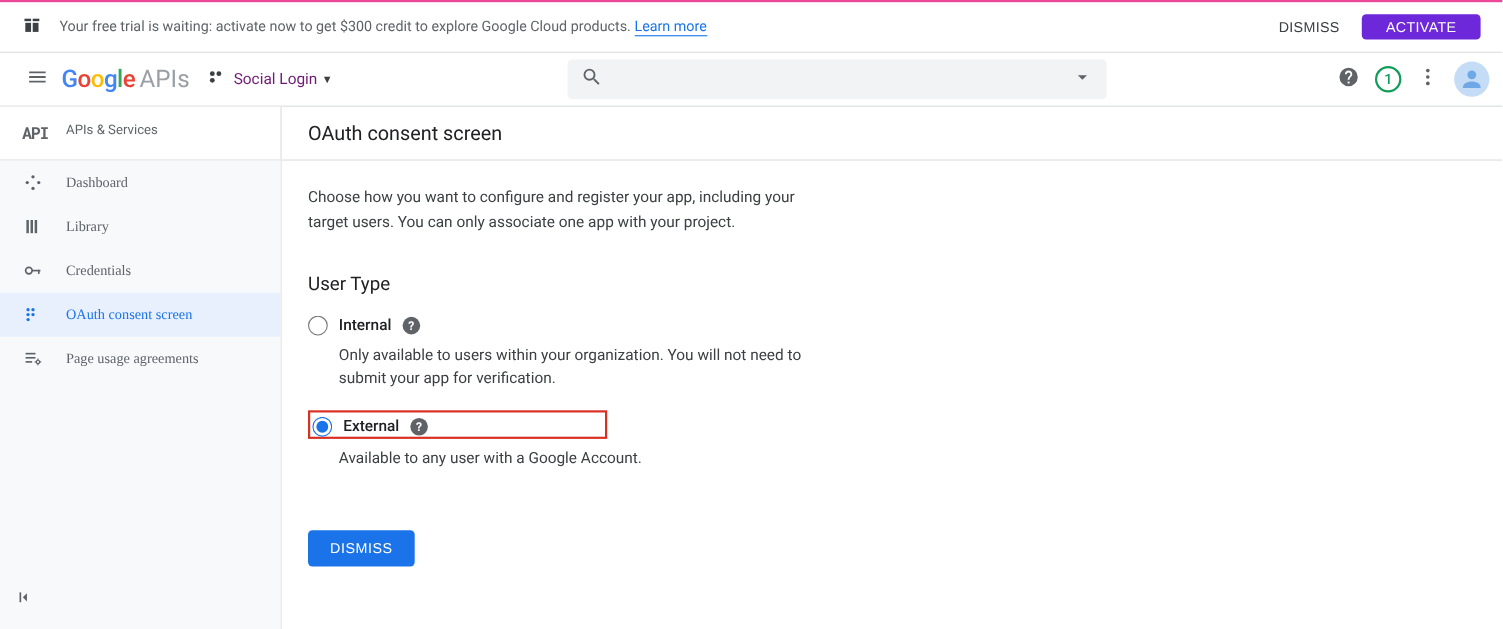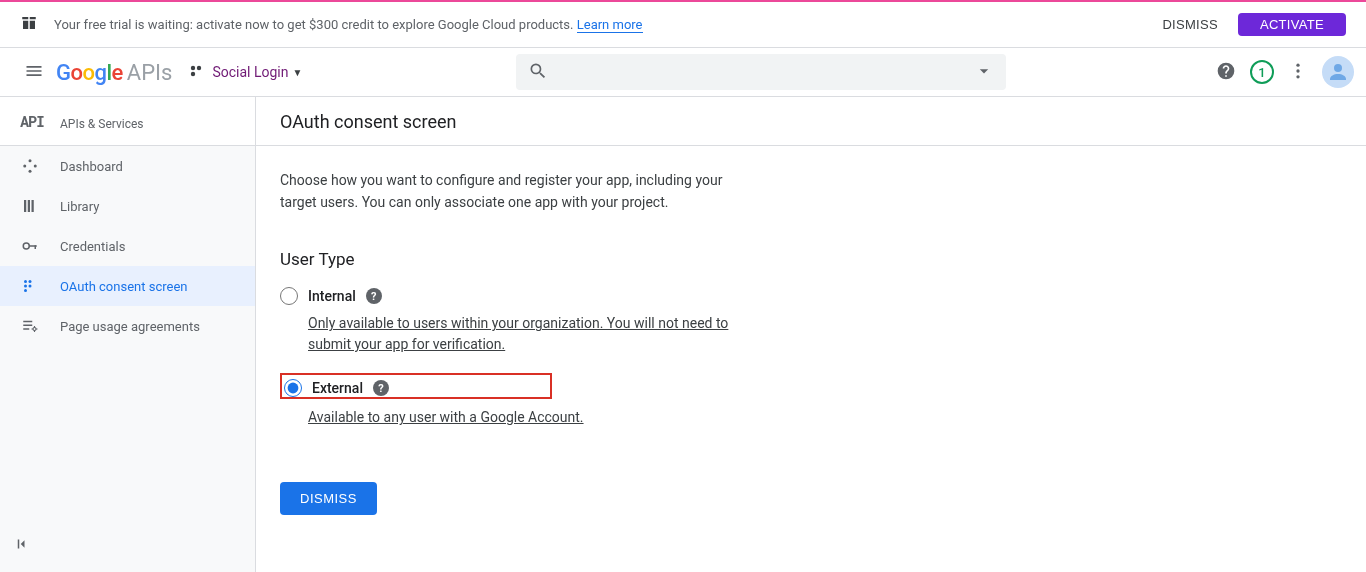--- a/index.html
+++ b/index.html
@@ -35,45 +35,45 @@
 
     .header-right { margin-left: auto; display: flex; align-items: center; gap: 14px; }
     .help-circle { color: #5f6368; cursor: pointer; }
     .trial-count { width: 24px; height: 24px; border: 2px solid #0f9d58; border-radius: 50%; display: flex; align-items: center; justify-content: center; color: #0f9d58; font-size: 13px; font-weight: 500; cursor: pointer; }
     .more-vert { color: #5f6368; cursor: pointer; }
     .avatar { width: 32px; height: 32px; border-radius: 50%; background: #c5dcf7; display: flex; align-items: center; justify-content: center; cursor: pointer; }
 
     
     .body-row { display: flex; height: calc(572px - 48px - 49px); }
     .sidebar { width: 256px; border-right: 1px solid #dadce0; background: #fff; display: flex; flex-direction: column; }
-    .sidebar-header { display: flex; align-items: flex-end; padding: 14px 20px; border-bottom: 1px solid #dadce0; height: 49px; }
+    .sidebar-header { display: flex; align-items: flex-start; padding: 14px 20px; border-bottom: 1px solid #dadce0; height: 49px; }
     .api-badge { font-family: 'Roboto Mono', monospace; font-weight: 700; font-size: 15px; color: #5f6368; margin-right: 16px; letter-spacing: -1px; }
     .sidebar-title { font-size: 12px; color: #5f6368; font-weight: 400; }
 
     .sidebar-nav { flex: 1; background: #f8f9fa; }
-    .nav-item { display: flex; align-items: center; height: 40px; padding: 0 20px; color: #5f6368; cursor: pointer; font-size: 13px; }
+    .nav-item { display: flex; align-items: center; height: 40px; padding: 0 20px; color: #5f6368; cursor: pointer; font-size: 13px; font-family: Liberation Serif, serif; }
     .nav-item .nav-icon { width: 20px; margin-right: 20px; display: inline-flex; align-items: center; justify-content: center; color: #5f6368; }
     .nav-item.active { background: #e8f0fe; color: #1a73e8; }
     .nav-item.active .nav-icon { color: #1a73e8; }
 
     .collapse-handle { position: absolute; left: 14px; bottom: 16px; cursor: pointer; color: #5f6368; }
 
     
     .content { flex: 1; overflow: auto; }
     .content-header { padding: 14px 24px; font-size: 18px; color: #202124; border-bottom: 1px solid #dadce0; height: 49px; display: flex; align-items: center; }
     .content-body { padding: 24px; max-width: 720px; }
     .desc-text { font-size: 14px; color: #3c4043; line-height: 1.55; margin-bottom: 36px; max-width: 480px; }
     .section-title { font-size: 17px; color: #202124; margin-bottom: 18px; }
 
     .radio-option { margin-bottom: 18px; padding-left: 0px; position: relative; }
     .radio-row { display: flex; align-items: center; gap: 10px; }
     .radio-row input[type=radio] { width: 18px; height: 18px; accent-color: #1a73e8; cursor: pointer; }
     .radio-label { font-weight: 500; color: #202124; font-size: 14px; }
     .help-q { width: 16px; height: 16px; border-radius: 50%; background: #5f6368; color: #fff; display: inline-flex; align-items: center; justify-content: center; font-size: 11px; font-weight: bold; cursor: pointer; }
-    .option-desc { margin-left: 28px; margin-top: 8px; font-size: 14px; color: #3c4043; line-height: 1.5; max-width: 450px; text-decoration: underline; }
+    .option-desc { margin-left: 28px; margin-top: 8px; font-size: 14px; color: #3c4043; line-height: 1.5; max-width: 450px; }
 
     .highlight-box { border: 2px solid #d93025; padding: 4px 4px 0 2px; width: 272px; }
     .create-btn { margin-top: 36px; background: #1a73e8; color: #fff; border: none; padding: 9px 20px; border-radius: 4px; font-size: 13px; font-weight: 500; letter-spacing: 0.5px; cursor: pointer; }
   </style>
 </head>
 <body>
 
 <div class="trial-banner">
   <span class="gift-icon">
     <svg width="18" height="18" viewBox="0 0 24 24" fill="currentColor">

